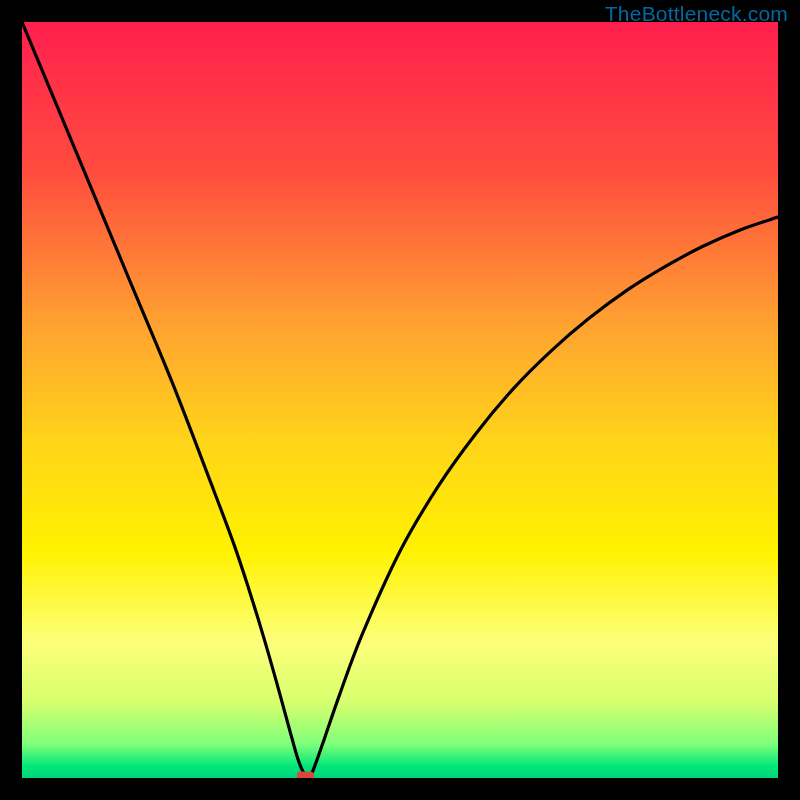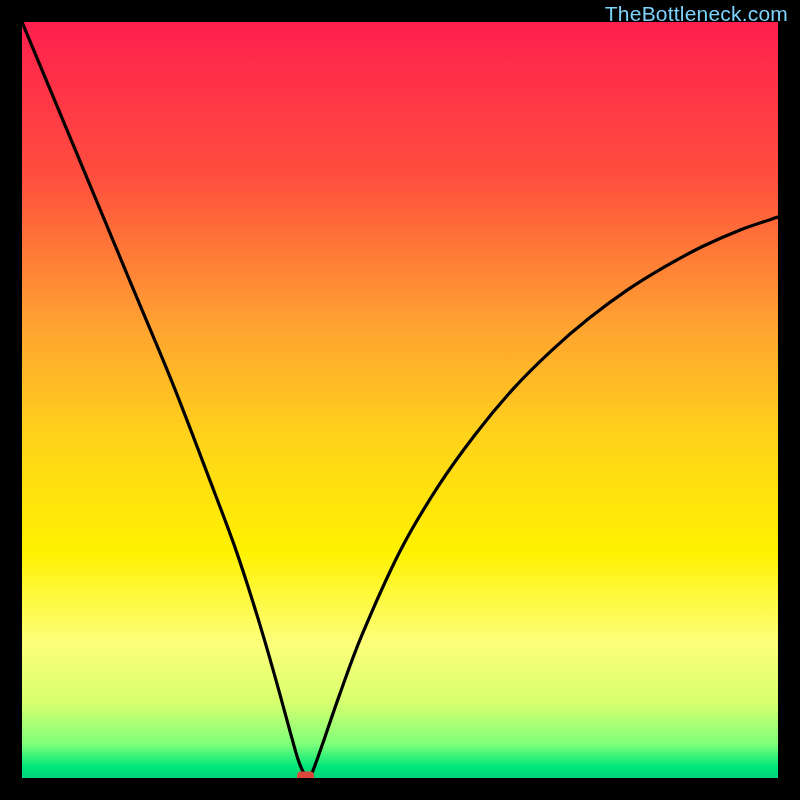--- a/index.html
+++ b/index.html
@@ -16,21 +16,21 @@
     left: 22px;
     top: 22px;
     width: 756px;
     height: 756px;
     background: #000;
   }
   .attribution {
     position: absolute;
     top: 2px;
     right: 12px;
-    color: #7dd3fc;
+    color: #0369a1;
     font-size: 21px;
     font-weight: 500;
     letter-spacing: 0.2px;
   }
   svg {
     display: block;
   }
 </style>
 </head>
 <body>

